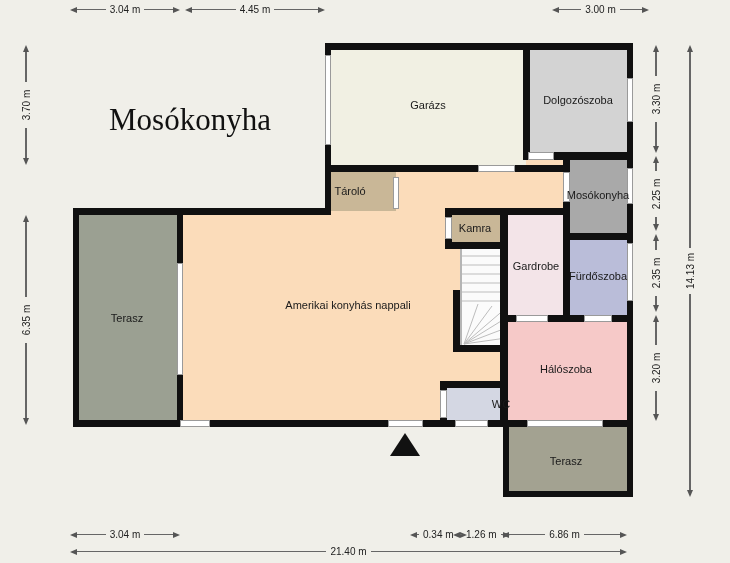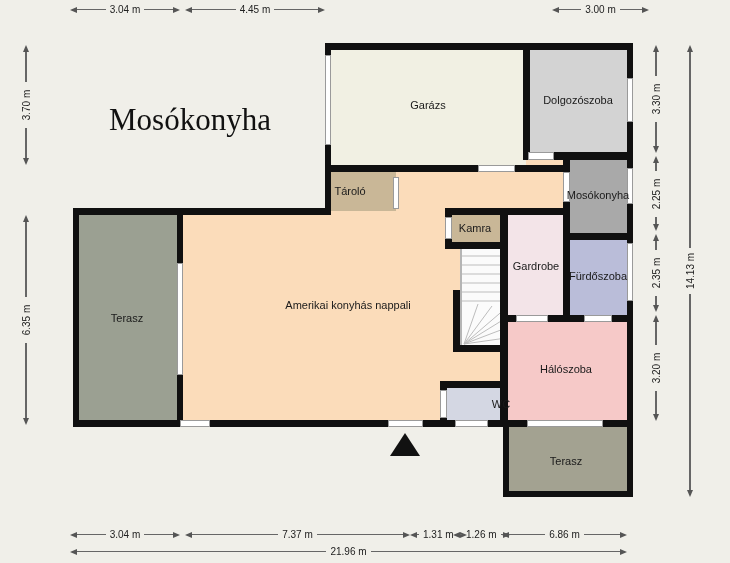--- a/index.html
+++ b/index.html
@@ -200,49 +200,42 @@
       <i class="a d"></i>
     </div>
 
   <div class="dim h" style="left:70px;top:529px;width:110px">
     <i class="a l"></i>
       <i class="ln"></i>
       <span class="dl">3.04 m</span>
       <i class="ln"></i>
       <i class="a r"></i>
     </div>
-  <div class="dim h" style="left:185px;top:529px;width:225px">
-    <i class="a l"></i>
-      <i class="ln"></i>
-      <span class="dl">7.37 m</span>
-      <i class="ln"></i>
-      <i class="a r"></i>
-    </div>
   <div class="dim h" style="left:410px;top:529px;width:43px">
     <i class="a l"></i>
       <i class="ln"></i>
-      <span class="dl">1.31 m</span>
+      <span class="dl">0.34 m</span>
       <i class="ln"></i>
       <i class="a r"></i>
     </div>
   <div class="dim h" style="left:453px;top:529px;width:49px">
     <i class="a l"></i>
       <i class="ln"></i>
       <span class="dl">1.26 m</span>
       <i class="ln"></i>
       <i class="a r"></i>
     </div>
   <div class="dim h" style="left:502px;top:529px;width:125px">
     <i class="a l"></i>
       <i class="ln"></i>
       <span class="dl">6.86 m</span>
       <i class="ln"></i>
       <i class="a r"></i>
     </div>
   <div class="dim h" style="left:70px;top:546px;width:557px">
     <i class="a l"></i>
       <i class="ln"></i>
-      <span class="dl">21.96 m</span>
+      <span class="dl">21.40 m</span>
       <i class="ln"></i>
       <i class="a r"></i>
     </div>
 
 </div>
 
 </body></html>

